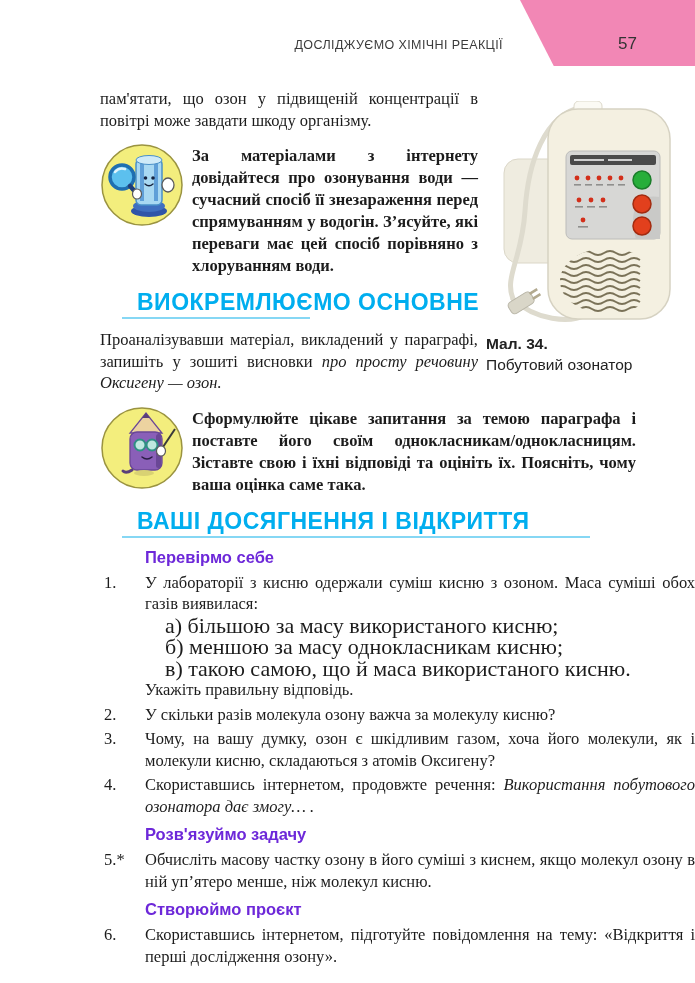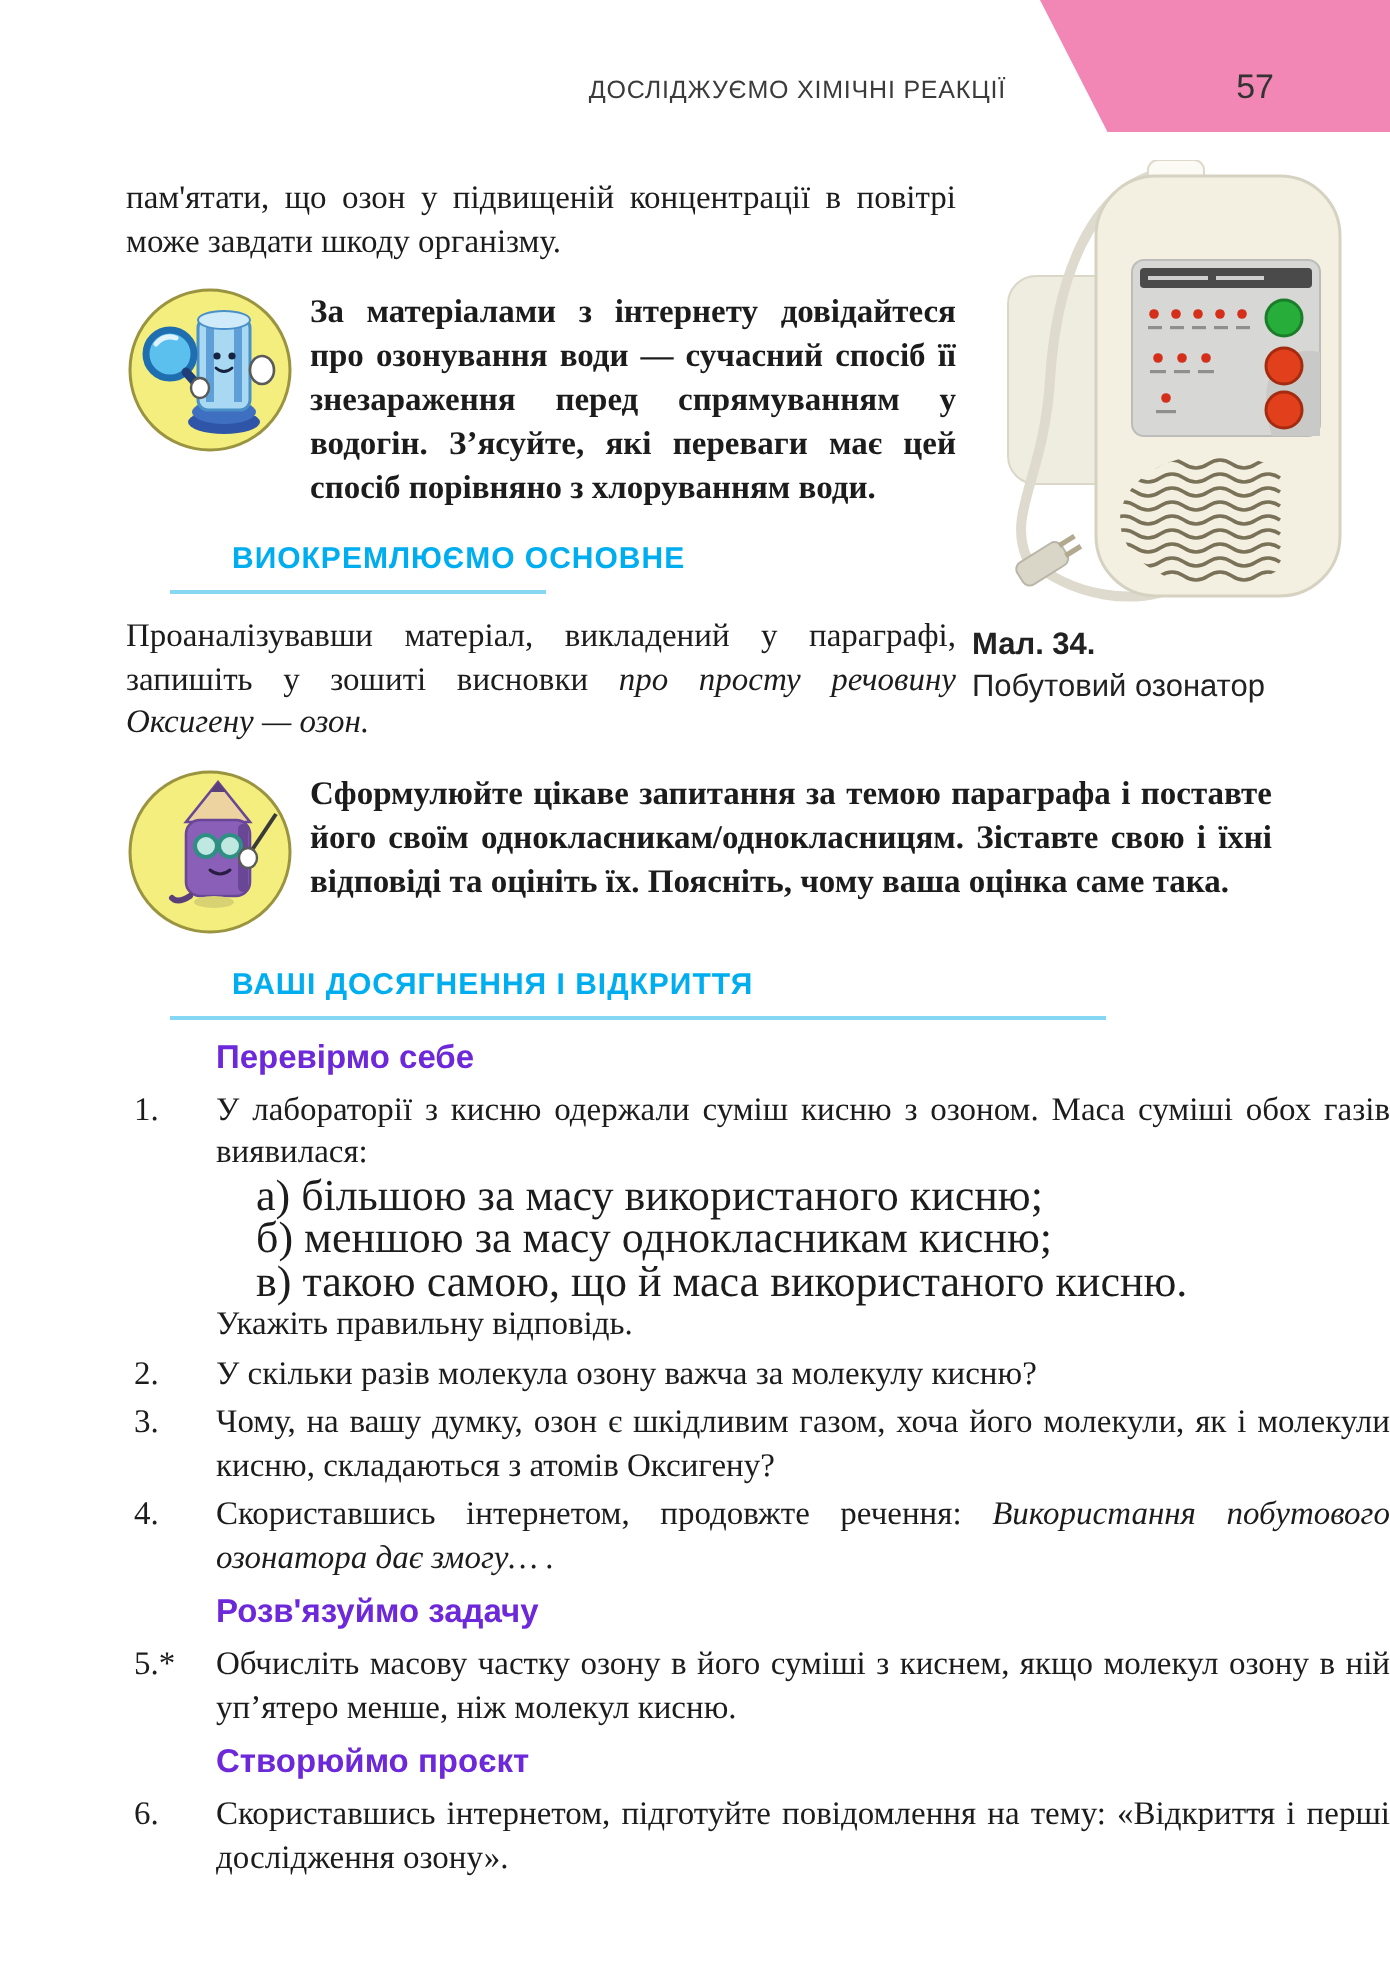--- a/index.html
+++ b/index.html
@@ -9,35 +9,35 @@
   }
   
   .header{position:relative;height:66px;}
   .banner{position:absolute;top:0;right:0;width:250px;height:66px;background:#f287b5;
     clip-path:polygon(30% 0,100% 0,100% 100%,43.5% 100%);}
   .header-title{position:absolute;top:38px;right:192px;
     font-family:"Liberation Sans", sans-serif;font-size:12.5px;letter-spacing:.4px;color:#3b3b3b;white-space:nowrap;}
   .page-num{position:absolute;top:34px;right:58px;
     font-family:"Liberation Sans", sans-serif;font-size:17px;color:#333;}
   
-  .fig{position:absolute;left:486px;top:80px;width:204px;margin:0;}
+  .fig{position:absolute;left:486px;top:101px;width:204px;margin:0;}
   .fig svg{display:block;}
   .fig figcaption{margin-top:6px;font-family:"Liberation Sans", sans-serif;font-size:15.5px;line-height:21px;color:#222;}
   .fig-label{display:block;font-weight:bold;}
   
-  .content{padding:22px 0 0 63px;}
+  .content{padding:22px 0 0 100px;}
   p{margin:0;}
   .body{font-size:16.5px;line-height:21.5px;text-align:justify;}
   .narrow{margin-right:217px;}   
   .wide{margin-right:59px;}      
   .task-row{display:flex;align-items:flex-start;gap:8px;margin-top:12px;}
   .task-row svg{flex:none;}
   .task-text{font-size:16.5px;line-height:22px;font-weight:700;text-align:justify;margin-top:2px;}
-  h2{font-family:"Liberation Sans", sans-serif;font-size:15px;font-weight:bold;color:#00aeef;
-     letter-spacing:.5px;margin:14px 0 0 53px;line-height:22px;}
+  h2{font-family:"Liberation Sans", sans-serif;font-size:23px;font-weight:bold;color:#00aeef;
+     letter-spacing:.5px;margin:14px 0 0 37px;line-height:22px;}
   .rule{height:2px;background:#86d7f4;margin:4px 0 10px 22px;}
   .rule.short{width:188px;}
   .rule.long{width:468px;}
   h3{font-family:"Liberation Sans", sans-serif;font-size:16.5px;font-weight:bold;color:#6d28d9;
      margin:8px 0 5px 45px;line-height:19px;}
   .item{display:flex;margin:3px 0;}
   .item .num{flex:none;width:45px;font-size:16.5px;line-height:21.5px;padding-left:4px;box-sizing:border-box;}
   .item .itext{flex:1;}
   .opt{font-size:22px;line-height:21.5px;padding-left:20px;}
   i{font-style:italic;}

